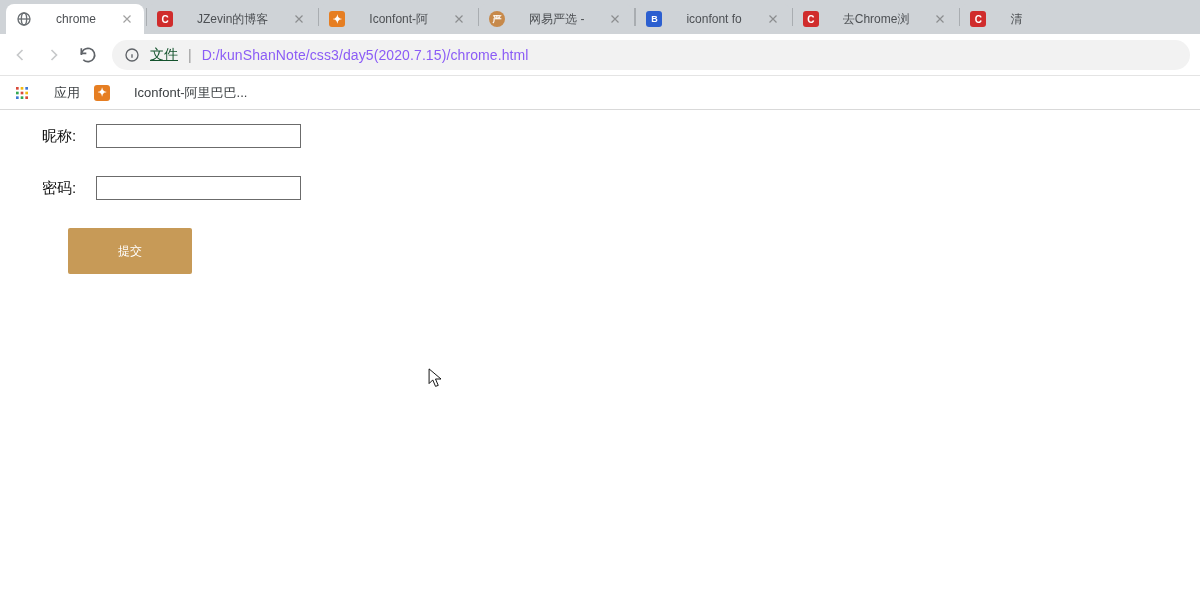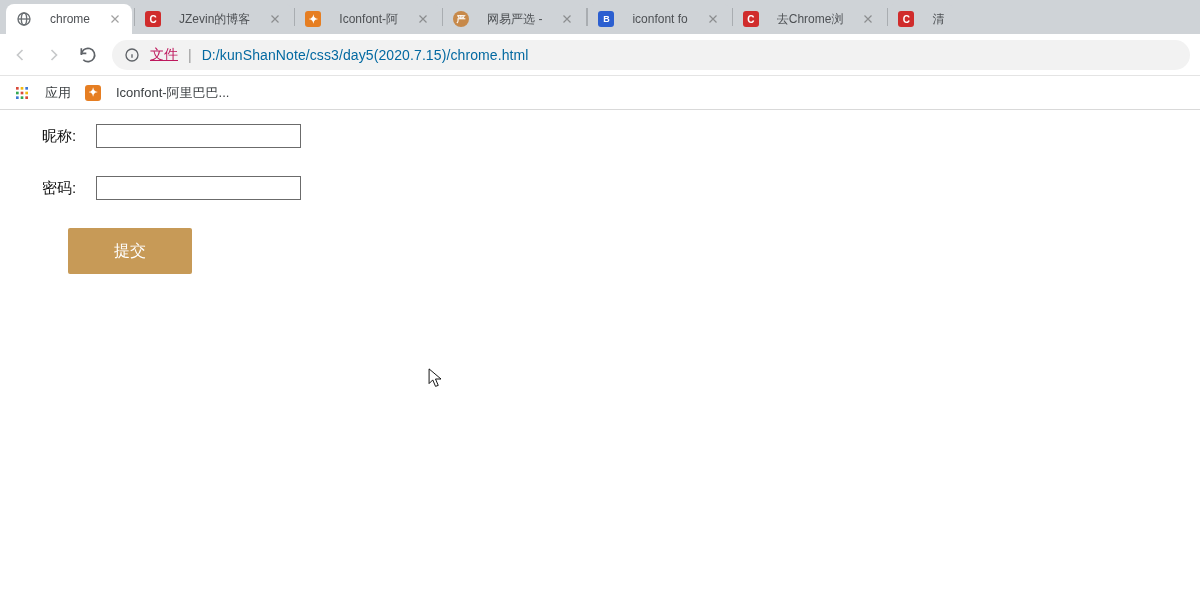--- a/index.html
+++ b/index.html
@@ -1,21 +1,21 @@
 <!DOCTYPE html>
 <html><head>
   <meta charset="utf-8">
   <style>
     * { box-sizing: border-box; margin: 0; padding: 0; }
     html, body { width: 1200px; height: 600px; font-family: -apple-system, "Segoe UI", Arial, "Microsoft YaHei", sans-serif; overflow: hidden; background: #fff; }
 
     
     .tabstrip { display: flex; align-items: flex-end; height: 34px; background: #cfd3d7; padding-left: 6px; overflow: hidden; }
     .tab {
-      display: flex; align-items: center; gap: 18px;
+      display: flex; align-items: center; gap: 24px;
       height: 30px; padding: 0 10px 0 10px; margin-right: 2px;
       font-size: 12px; color: #4d5054; border-radius: 8px 8px 0 0;
       max-width: 170px; min-width: 40px; flex: 0 0 auto;
       position: relative; cursor: default;
     }
     .tab.inactive { background: #cfd3d7; }
     .tab.active   { background: #ffffff; }
     .tab .favicon { width: 16px; height: 16px; flex: 0 0 16px; }
     .tab .title   { white-space: nowrap; overflow: hidden; text-overflow: ellipsis; flex: 1 1 auto; }
     .tab .close-x { width: 14px; height: 14px; flex: 0 0 14px; opacity: .55; }
@@ -28,52 +28,52 @@
       border-bottom: 1px solid #e4e4e4;
     }
     .nav-icon { width: 20px; height: 20px; color: #5f6368; }
     .nav-icon.dim { opacity: .35; }
     .omnibox {
       flex: 1 1 auto; height: 30px; border-radius: 16px;
       background: #f2f2f2; display: flex; align-items: center;
       padding: 0 12px; gap: 10px; color: #5f6368; font-size: 14px;
     }
     .omnibox svg { width: 16px; height: 16px; flex: 0 0 16px; }
-    .omnibox .file-label { color: #be185d; text-decoration: underline; }
+    .omnibox .file-label { color: #14532d; text-decoration: underline; }
     .omnibox .sep { color: #9a9a9a; }
-    .omnibox .url { color: #0369a1; letter-spacing: .1px; }
+    .omnibox .url { color: #8b5cf6; letter-spacing: .1px; }
 
     
     .bookmarks {
       display: flex; align-items: center; gap: 14px;
       height: 34px; padding: 0 14px; background: #ffffff;
       border-bottom: 1px solid #d9d9d9; font-size: 13px; color: #3c4043;
     }
-    .bm-item { display: flex; align-items: center; gap: 15px; }
+    .bm-item { display: flex; align-items: center; gap: 24px; }
     .apps-icon { width: 16px; height: 16px; }
     .fav-orange {
       width: 16px; height: 16px; border-radius: 3px; background: #e67e22;
       display: flex; align-items: center; justify-content: center;
     }
     .fav-orange span { font-size: 11px; font-weight: 700; color: #fff; }
 
     
     .page { padding: 14px 14px; font-size: 15px; color: #111; font-family: Arial,"Microsoft YaHei",sans-serif; }
     .form-row { display: flex; align-items: center; gap: 6px; margin-bottom: 28px; padding-left: 28px; }
     .form-row label { width: 48px; }
     .form-row input[type="text"],
     .form-row input[type="password"] {
       width: 205px; height: 24px;
       border: 1px solid #6b6b6b; background: #fff;
       font-size: 14px; padding: 0 4px;
     }
     .submit-wrap { padding-left: 54px; margin-top: 24px; }
     .submit-btn {
       width: 124px; height: 46px; border: none; cursor: pointer;
-      background: #C79A57; color: #fff; font-size: 16px;
+      background: #C79A57; color: #fff; font-size: 12px;
       border-radius: 2px; font-family: inherit;
     }
 
     
     .cursor { position: absolute; left: 428px; top: 368px; width: 15px; height: 22px; pointer-events: none; }
   </style>
 </head>
 <body>
 
 <div class="tabstrip">

